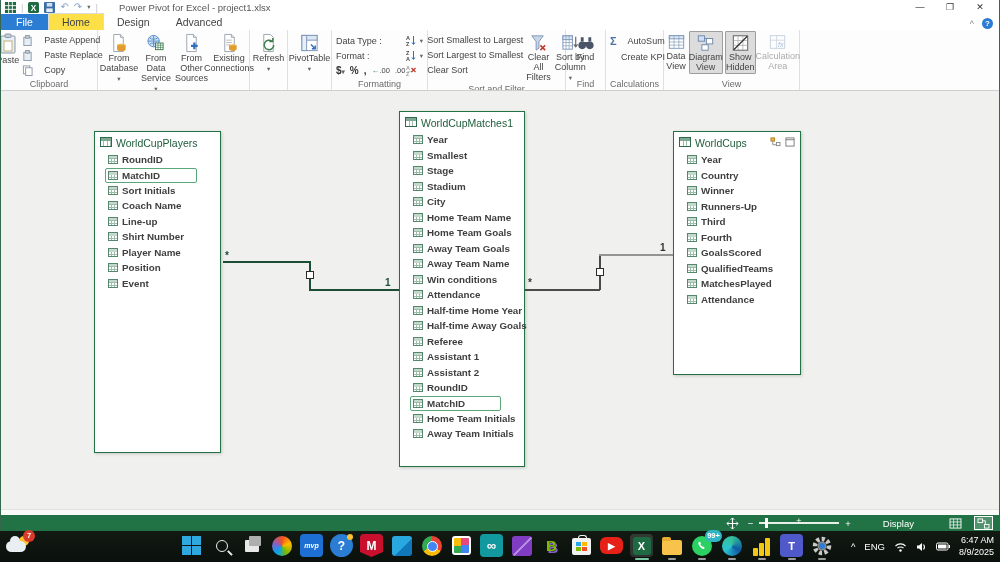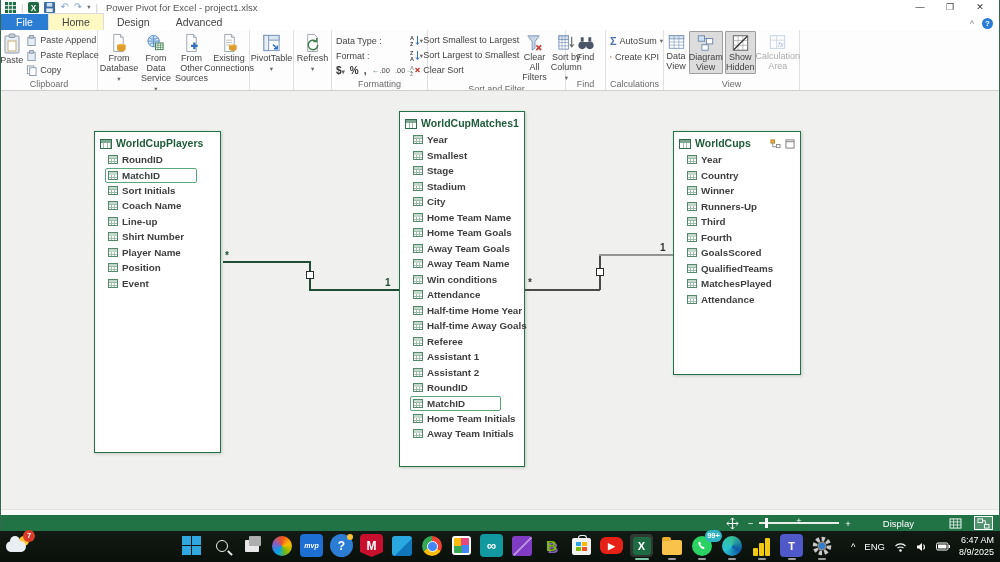--- a/index.html
+++ b/index.html
@@ -3,52 +3,52 @@
 <meta charset="utf-8">
 <style>
 *{margin:0;padding:0;box-sizing:border-box;font-family:"Liberation Sans",sans-serif}
 html,body{width:1000px;height:562px;overflow:hidden;background:#0d130e}
 .app{position:absolute;left:0;top:0;width:1000px;height:531px;background:#f0f1ef;border-left:1px solid #35684e;border-right:1px solid #35684e}
 
 .titlebar{height:14px;background:#fff;display:flex;align-items:center;font-size:9.5px;color:#555;padding:0 4px;gap:5px}
 .qat{display:flex;align-items:center;gap:5px}
 .qat .sep{color:#c9c9c9}
 .glyph-btn{color:#8aa6c5;font-size:10px;line-height:10px;cursor:default}
-.title-text{color:#555;margin-left:3px;white-space:nowrap}
+.title-text{color:#555;margin-left:16px;white-space:nowrap}
 .winbtns{margin-left:auto;display:flex;gap:0;align-items:center}
 .winbtn{width:30px;text-align:center;font-size:9px;color:#333;line-height:14px}
 
 .tabrow{height:16px;background:#fff;display:flex;align-items:flex-end;font-size:10.5px;color:#444;position:relative}
 .tab{padding:2px 13px 2px 13px}
 .tab-file{background:#2b7cd3;color:#fff;padding:2px 15px}
-.tab-active{border:1px solid #dcdcdc;border-bottom:none;background:#fef9c3}
+.tab-active{border:1px solid #dcdcdc;border-bottom:none;background:#fde047}
 .tab-extras{position:absolute;right:6px;bottom:1px;display:flex;gap:8px;align-items:center}
 .collapse-gl{color:#888;font-size:9px}
 .help-gl{width:11px;height:11px;border-radius:50%;background:#2b7cd3;color:#fff;font-size:8px;text-align:center;line-height:11px;font-weight:bold}
 
 .ribbon{height:61px;background:#fdfdfd;display:flex;border-bottom:1px solid #cfcfcf;overflow:hidden}
 .rgroup{display:flex;flex-direction:column;border-right:1px solid #e0e0e0;padding:1px 2px 0}
 .rg-body{flex:1;display:flex;align-items:flex-start;gap:2px;justify-content:center}
 .rg-label{height:12px;text-align:center;font-size:9px;color:#6b6b6b;line-height:12px;white-space:nowrap}
 .bigbtn{display:flex;flex-direction:column;align-items:center;font-size:9px;color:#444;text-align:center;line-height:1.1;padding:2px 1px 0;gap:1px}
 .bigbtn .lbl{display:block}
-.smallbtn{display:flex;align-items:center;gap:3px;font-size:9px;color:#444;height:14px;white-space:nowrap}
+.smallbtn{display:flex;align-items:center;gap:11px;font-size:9px;color:#444;height:14px;white-space:nowrap}
 .car{font-size:6.5px;color:#666}
 .pressed{background:#dcdcdc;border:1px solid #9e9e9e;border-radius:1px}
 .disabledbtn{opacity:.45}
 .fmt-row{display:flex;align-items:center;font-size:9px;color:#444;height:15px;gap:2px;white-space:nowrap}
 .fmt-icons{display:flex;align-items:center;gap:5px;font-size:10px;color:#333;font-weight:bold}
 .decbtn{font-size:7.5px;color:#444;font-weight:normal;position:relative}
 .decbtn .arr{color:#3f7d4f;font-size:8px}
 .sigma{color:#4a6fa5;font-weight:bold;font-size:11px}
 
 .canvas{position:relative;height:424px;background:#f0f1ef;overflow:hidden}
 .hstrip{position:absolute;left:0;bottom:0;width:100%;height:6px;background:#fafaf8;border-top:1px solid #e2e2e0}
 .tbl{position:absolute;background:#fff;border:1px solid #217346;box-shadow:1px 1px 3px rgba(0,0,0,.18);font-size:10px}
-.tbl-h{display:flex;align-items:flex-end;gap:4px;padding:5px 5px 3px 5px;color:#1f5c3a;font-weight:bold;font-size:10.5px}
+.tbl-h{display:flex;align-items:flex-start;gap:4px;padding:5px 5px 3px 5px;color:#1f5c3a;font-weight:normal;font-size:10.5px}
 .tbl-h .hico{flex:0 0 auto}
 .tbl-h .sp{flex:1}
 .tbl-f{padding-left:13px;padding-right:3px}
 .fr{height:15.5px;display:flex;align-items:center;gap:4px;color:#3f3f3f;font-weight:bold;font-size:9.8px;white-space:nowrap}
 .fr.hl{border:1px solid #5aa77c;border-radius:2px;height:15px;margin-left:-3px;padding-left:2px;margin-right:20px}
 .cico{width:10px;height:9px;border:1px solid #55876c;flex:0 0 auto;background:
  linear-gradient(#c4d8cc 0 2.5px, transparent 2.5px),
  repeating-linear-gradient(90deg,transparent 0 2px,#9dbcaa 2px 3px),
  repeating-linear-gradient(transparent 0 2px,#9dbcaa 2px 3px)}
 .hicob{width:12px;height:10px;border:1px solid #2f6a4b;background:
@@ -226,46 +226,46 @@
                 <path d="M6.5 7h6M6.5 9.5h6M6.5 12h4" stroke="#b8b8b8"></path>
                 <ellipse cx="13.5" cy="13" rx="4" ry="1.6" fill="#f0b445"></ellipse>
                 <path d="M9.5 13v3.7c0 .9 1.8 1.6 4 1.6s4-.7 4-1.6V13" fill="#e09c2e"></path>
               </svg>
           <span class="lbl">Existing Connections</span>
         </div>
       </div>
 
     </div>
 
+    <div class="rgroup" style="width:38px">
+      <div class="rg-body">
+        <div class="bigbtn" style="width:34px">
+          <svg width="19" height="20" viewBox="0 0 20 20">
+                <path d="M5 1h7l3 3v15H5z" fill="#fff" stroke="#9aa3ad"></path>
+                <path d="M15.5 12a5 5 0 1 1-1.8-3.8" fill="none" stroke="#3f7d4f" stroke-width="1.5"></path>
+                <path d="M14.5 4.8v3.6h-3.6" fill="none" stroke="#3f7d4f" stroke-width="1.5"></path>
+              </svg>
+          <span class="lbl">Refresh</span>
+          <span class="car">▾</span>
+        </div>
+      </div>
+      <div class="rg-label"></div>
+    </div>
+
     <div class="rgroup" style="width:44px">
       <div class="rg-body">
         <div class="bigbtn" style="width:40px">
           <svg width="19" height="20" viewBox="0 0 20 20">
                 <rect x="2" y="2" width="16" height="16" fill="#fff" stroke="#7c97b8"></rect>
                 <rect x="2" y="2" width="16" height="5" fill="#dce6f2" stroke="#7c97b8"></rect>
                 <rect x="2" y="2" width="5" height="16" fill="#e9eff7" stroke="#7c97b8"></rect>
                 <path d="M16 16l-4.5-4.5" stroke="#2f6fbd" stroke-width="1.5"></path>
                 <path d="M16 12.5V16h-3.5" fill="none" stroke="#2f6fbd" stroke-width="1.5"></path>
               </svg>
           <span class="lbl">PivotTable</span>
-          <span class="car">▾</span>
-        </div>
-      </div>
-      <div class="rg-label"></div>
-    </div>
-
-    <div class="rgroup" style="width:38px">
-      <div class="rg-body">
-        <div class="bigbtn" style="width:34px">
-          <svg width="19" height="20" viewBox="0 0 20 20">
-                <path d="M5 1h7l3 3v15H5z" fill="#fff" stroke="#9aa3ad"></path>
-                <path d="M15.5 12a5 5 0 1 1-1.8-3.8" fill="none" stroke="#3f7d4f" stroke-width="1.5"></path>
-                <path d="M14.5 4.8v3.6h-3.6" fill="none" stroke="#3f7d4f" stroke-width="1.5"></path>
-              </svg>
-          <span class="lbl">Refresh</span>
           <span class="car">▾</span>
         </div>
       </div>
       <div class="rg-label"></div>
     </div>
 
     <div class="rgroup" style="width:96px">
       <div style="flex:1;display:flex;flex-direction:column;justify-content:flex-start;padding:2px 2px 0">
         <div class="fmt-row">
               <span>Data Type :</span>

